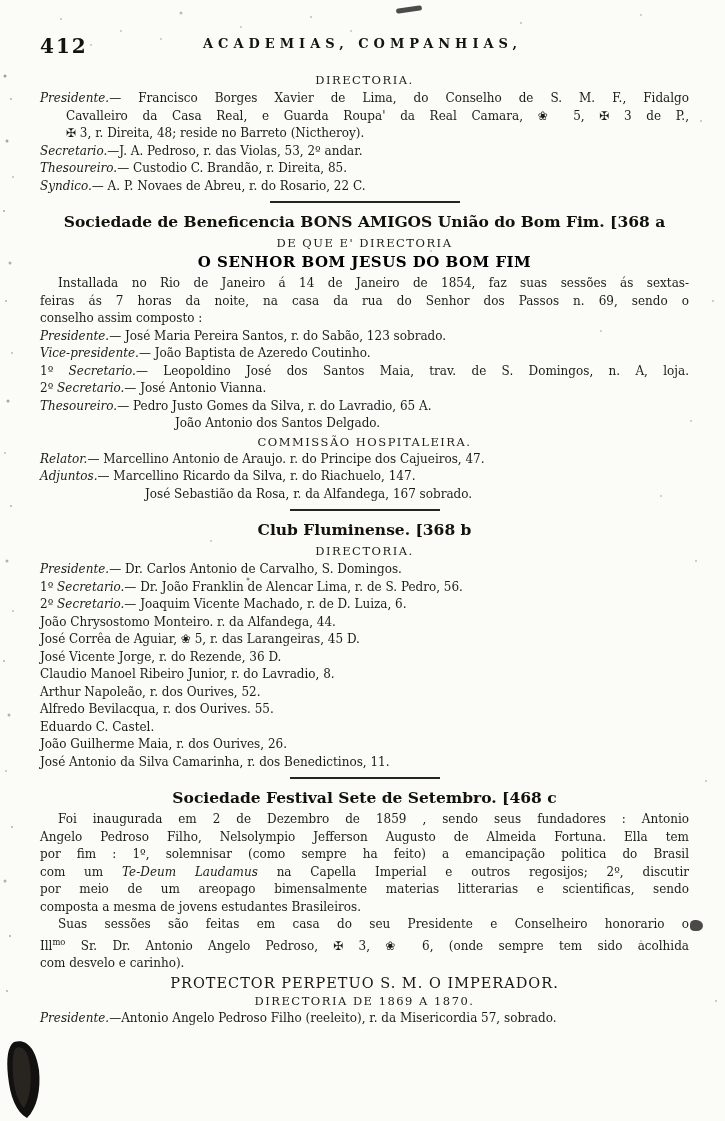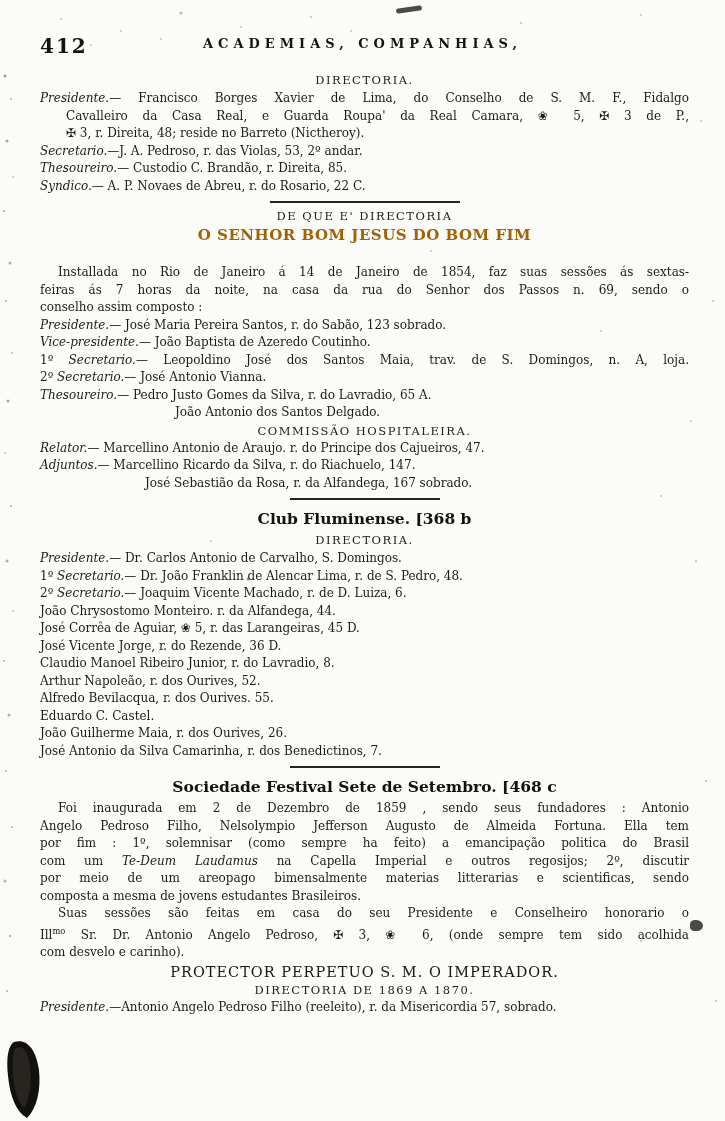--- a/index.html
+++ b/index.html
@@ -29,21 +29,21 @@
   .center-small{
     text-align:center;font-size:11.5px;line-height:14px;
     letter-spacing:1.5px;margin:5px 0 3px;white-space:normal;color:#242018;
   }
   .heading{
     text-align:center;font-weight:bold;font-size:15.5px;line-height:19px;
     margin:9px 0 4px;white-space:normal;color:#131109;
   }
   .heading2{
     text-align:center;font-weight:bold;font-size:15px;line-height:18px;
-    letter-spacing:0.5px;margin:3px 0 20px;white-space:normal;color:#a16207;
+    letter-spacing:0.5px;margin:3px 0 4px;white-space:normal;color:#000000;
   }
   .center-caps{
     text-align:center;font-size:14.5px;line-height:17px;letter-spacing:1px;
     margin:2px 0 0;white-space:normal;color:#1a1712;
   }
   .tight{margin:2px 0 2px;}
   .rule{border:none;border-top:2px solid #262420;width:190px;margin:6px auto;}
   .rule-sm{width:150px;}
   .it{font-style:italic;}
   .sup{vertical-align:super;font-size:70%;}
@@ -94,50 +94,51 @@
 
   <div class="blocks" id="blocks">
       <div class="center-small"><span>DIRECTORIA.</span></div>
       <div class="line j"><span class="it">Presidente.</span><span>— Francisco Borges Xavier de Lima, do Conselho de S. M. F., Fidalgo</span></div>
       <div class="line cont j"><span>Cavalleiro da Casa Real, e Guarda Roupa' da Real Camara, ❀ 5, ✠ 3 de P.,</span></div>
       <div class="line cont"><span>✠ 3, r. Direita, 48; reside no Barreto (Nictheroy).</span></div>
       <div class="line"><span class="it">Secretario.</span><span>—J. A. Pedroso, r. das Violas, 53, 2º andar.</span></div>
       <div class="line"><span class="it">Thesoureiro.</span><span>— Custodio C. Brandão, r. Direita, 85.</span></div>
       <div class="line"><span class="it">Syndico.</span><span>— A. P. Novaes de Abreu, r. do Rosario, 22 C.</span></div>
       <hr class="rule">
+      <div class="heading"><span>Sociedade de Beneficencia BONS AMIGOS União do Bom Fim. [368 a</span></div>
       <div class="center-small"><span>DE QUE E' DIRECTORIA</span></div>
       <div class="heading2"><span>O SENHOR BOM JESUS DO BOM FIM</span></div>
       <div class="line para-first j"><span>Installada no Rio de Janeiro á 14 de Janeiro de 1854, faz suas sessões ás sextas-</span></div>
       <div class="line j"><span>feiras ás 7 horas da noite, na casa da rua do Senhor dos Passos n. 69, sendo o</span></div>
       <div class="line"><span>conselho assim composto :</span></div>
       <div class="line"><span class="it">Presidente.</span><span>— José Maria Pereira Santos, r. do Sabão, 123 sobrado.</span></div>
       <div class="line"><span class="it">Vice-presidente.</span><span>— João Baptista de Azeredo Coutinho.</span></div>
       <div class="line j"><span>1º </span><span class="it">Secretario.</span><span>— Leopoldino José dos Santos Maia, trav. de S. Domingos, n. A, loja.</span></div>
       <div class="line"><span>2º </span><span class="it">Secretario.</span><span>— José Antonio Vianna.</span></div>
       <div class="line"><span class="it">Thesoureiro.</span><span>— Pedro Justo Gomes da Silva, r. do Lavradio, 65 A.</span></div>
       <div class="line deep1"><span>João Antonio dos Santos Delgado.</span></div>
       <div class="center-small tight"><span>COMMISSÃO HOSPITALEIRA.</span></div>
       <div class="line"><span class="it">Relator.</span><span>— Marcellino Antonio de Araujo. r. do Principe dos Cajueiros, 47.</span></div>
       <div class="line"><span class="it">Adjuntos.</span><span>— Marcellino Ricardo da Silva, r. do Riachuelo, 147.</span></div>
       <div class="line deep2"><span>José Sebastião da Rosa, r. da Alfandega, 167 sobrado.</span></div>
       <hr class="rule rule-sm">
       <div class="heading"><span>Club Fluminense. [368 b</span></div>
       <div class="center-small"><span>DIRECTORIA.</span></div>
       <div class="line"><span class="it">Presidente.</span><span>— Dr. Carlos Antonio de Carvalho, S. Domingos.</span></div>
-      <div class="line"><span>1º </span><span class="it">Secretario.</span><span>— Dr. João Franklin de Alencar Lima, r. de S. Pedro, 48.</span></div>
+      <div class="line"><span>1º </span><span class="it">Secretario.</span><span>— Dr. João Franklin de Alencar Lima, r. de S. Pedro, 56.</span></div>
       <div class="line"><span>2º </span><span class="it">Secretario.</span><span>— Joaquim Vicente Machado, r. de D. Luiza, 6.</span></div>
       <div class="line"><span>João Chrysostomo Monteiro. r. da Alfandega, 44.</span></div>
       <div class="line"><span>José Corrêa de Aguiar, ❀ 5, r. das Larangeiras, 45 D.</span></div>
       <div class="line"><span>José Vicente Jorge, r. do Rezende, 36 D.</span></div>
       <div class="line"><span>Claudio Manoel Ribeiro Junior, r. do Lavradio, 8.</span></div>
       <div class="line"><span>Arthur Napoleão, r. dos Ourives, 52.</span></div>
       <div class="line"><span>Alfredo Bevilacqua, r. dos Ourives. 55.</span></div>
       <div class="line"><span>Eduardo C. Castel.</span></div>
       <div class="line"><span>João Guilherme Maia, r. dos Ourives, 26.</span></div>
-      <div class="line"><span>José Antonio da Silva Camarinha, r. dos Benedictinos, 7.</span></div>
+      <div class="line"><span>José Antonio da Silva Camarinha, r. dos Benedictinos, 11.</span></div>
       <hr class="rule rule-sm">
       <div class="heading"><span>Sociedade Festival Sete de Setembro. [468 c</span></div>
       <div class="line para-first j"><span>Foi inaugurada em 2 de Dezembro de 1859 , sendo seus fundadores : Antonio</span></div>
       <div class="line j"><span>Angelo Pedroso Filho, Nelsolympio Jefferson Augusto de Almeida Fortuna. Ella tem</span></div>
       <div class="line j"><span>por fim : 1º, solemnisar (como sempre ha feito) a emancipação politica do Brasil</span></div>
       <div class="line j"><span>com um </span><span class="it">Te-Deum Laudamus</span><span> na Capella Imperial e outros regosijos; 2º, discutir</span></div>
       <div class="line j"><span>por meio de um areopago bimensalmente materias litterarias e scientificas, sendo</span></div>
       <div class="line"><span>composta a mesma de jovens estudantes Brasileiros.</span></div>
       <div class="line para-first j"><span>Suas sessões são feitas em casa do seu Presidente e Conselheiro honorario o</span></div>
       <div class="line j"><span>Ill</span><span class="sup">mo</span><span> Sr. Dr. Antonio Angelo Pedroso, ✠ 3, ❀ 6, (onde sempre tem sido acolhida</span></div>

